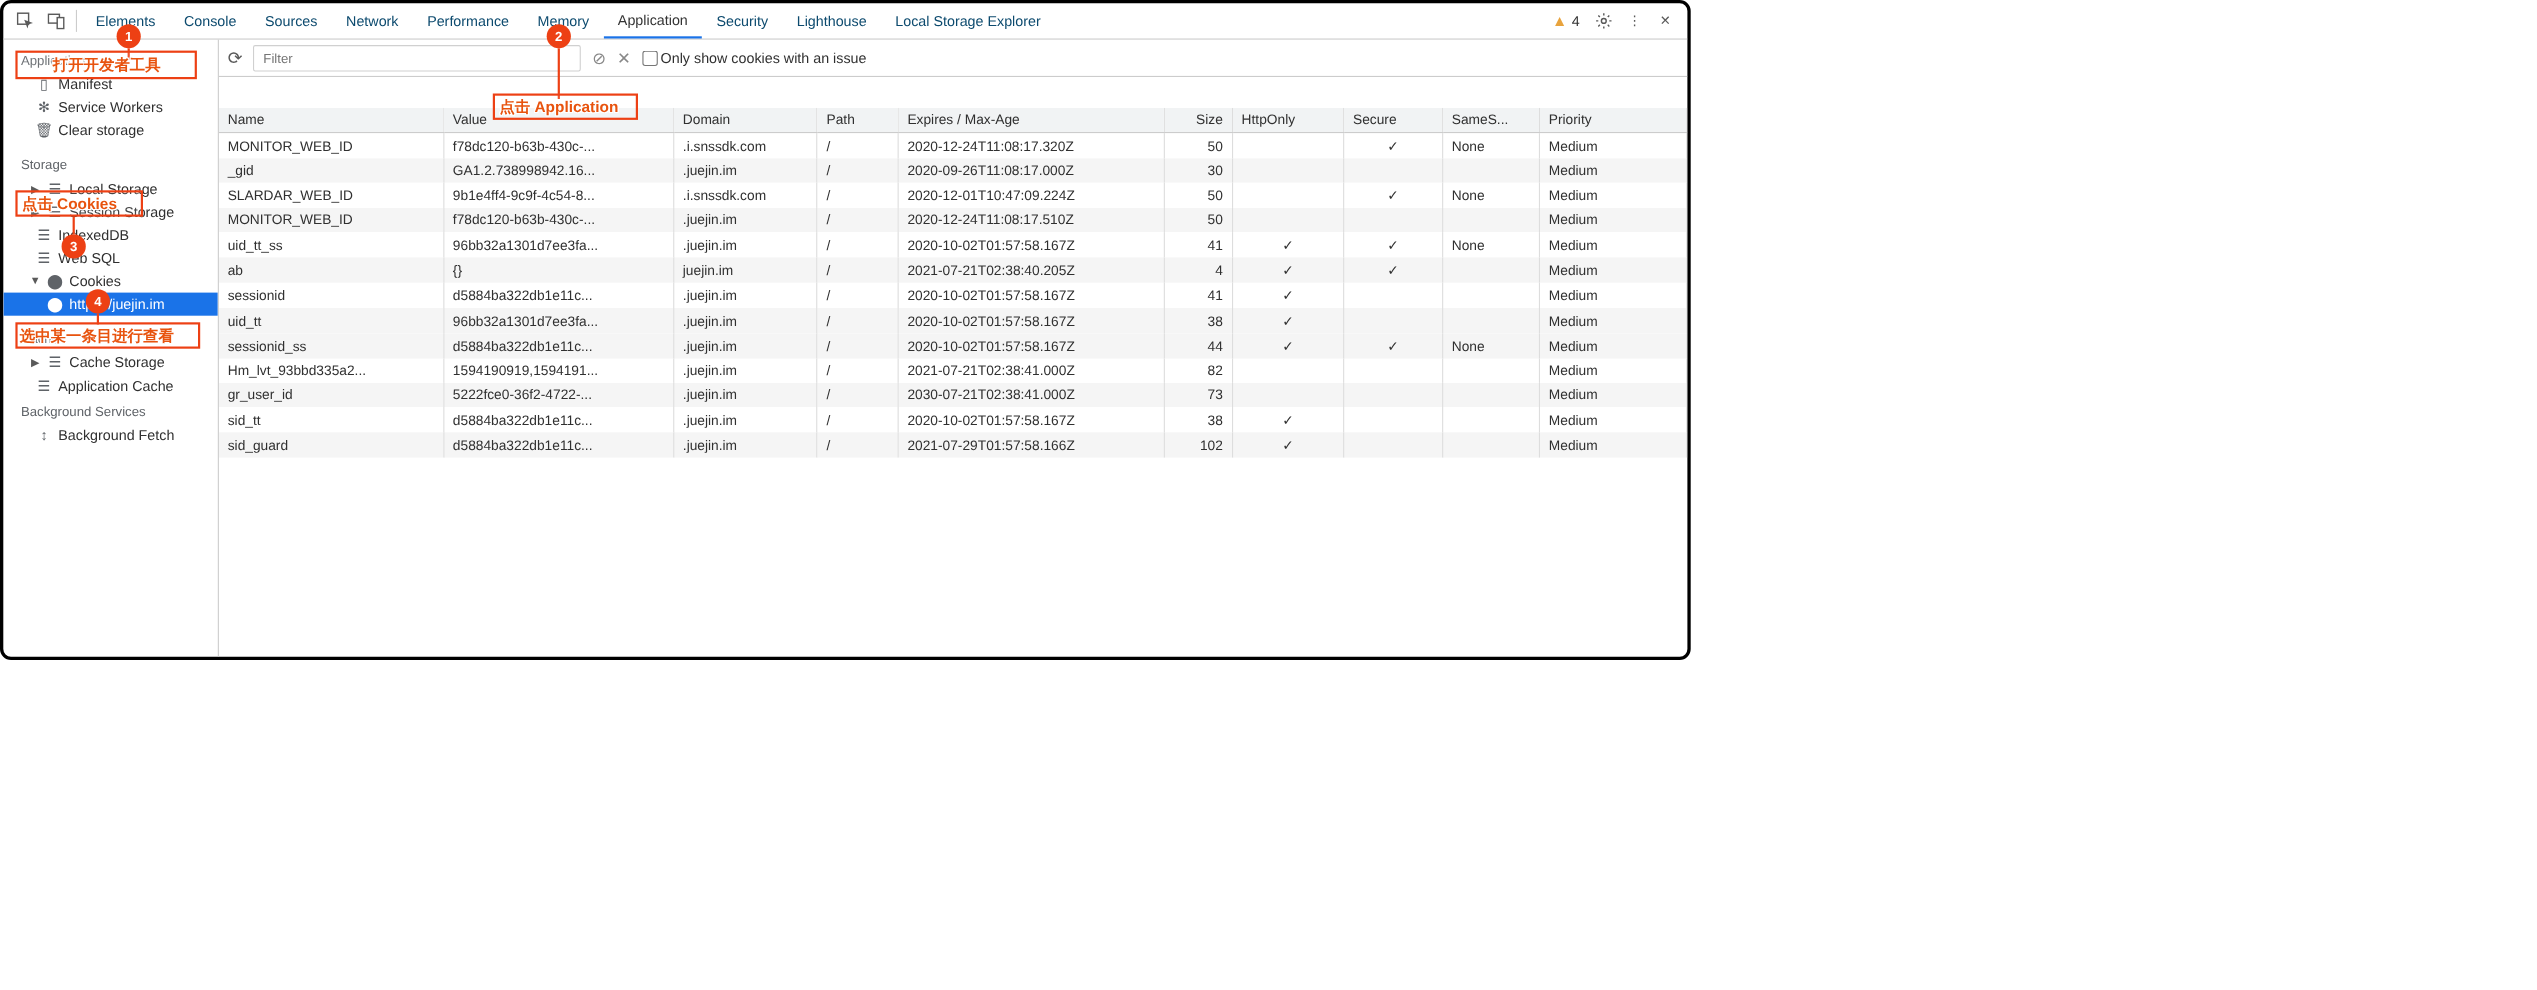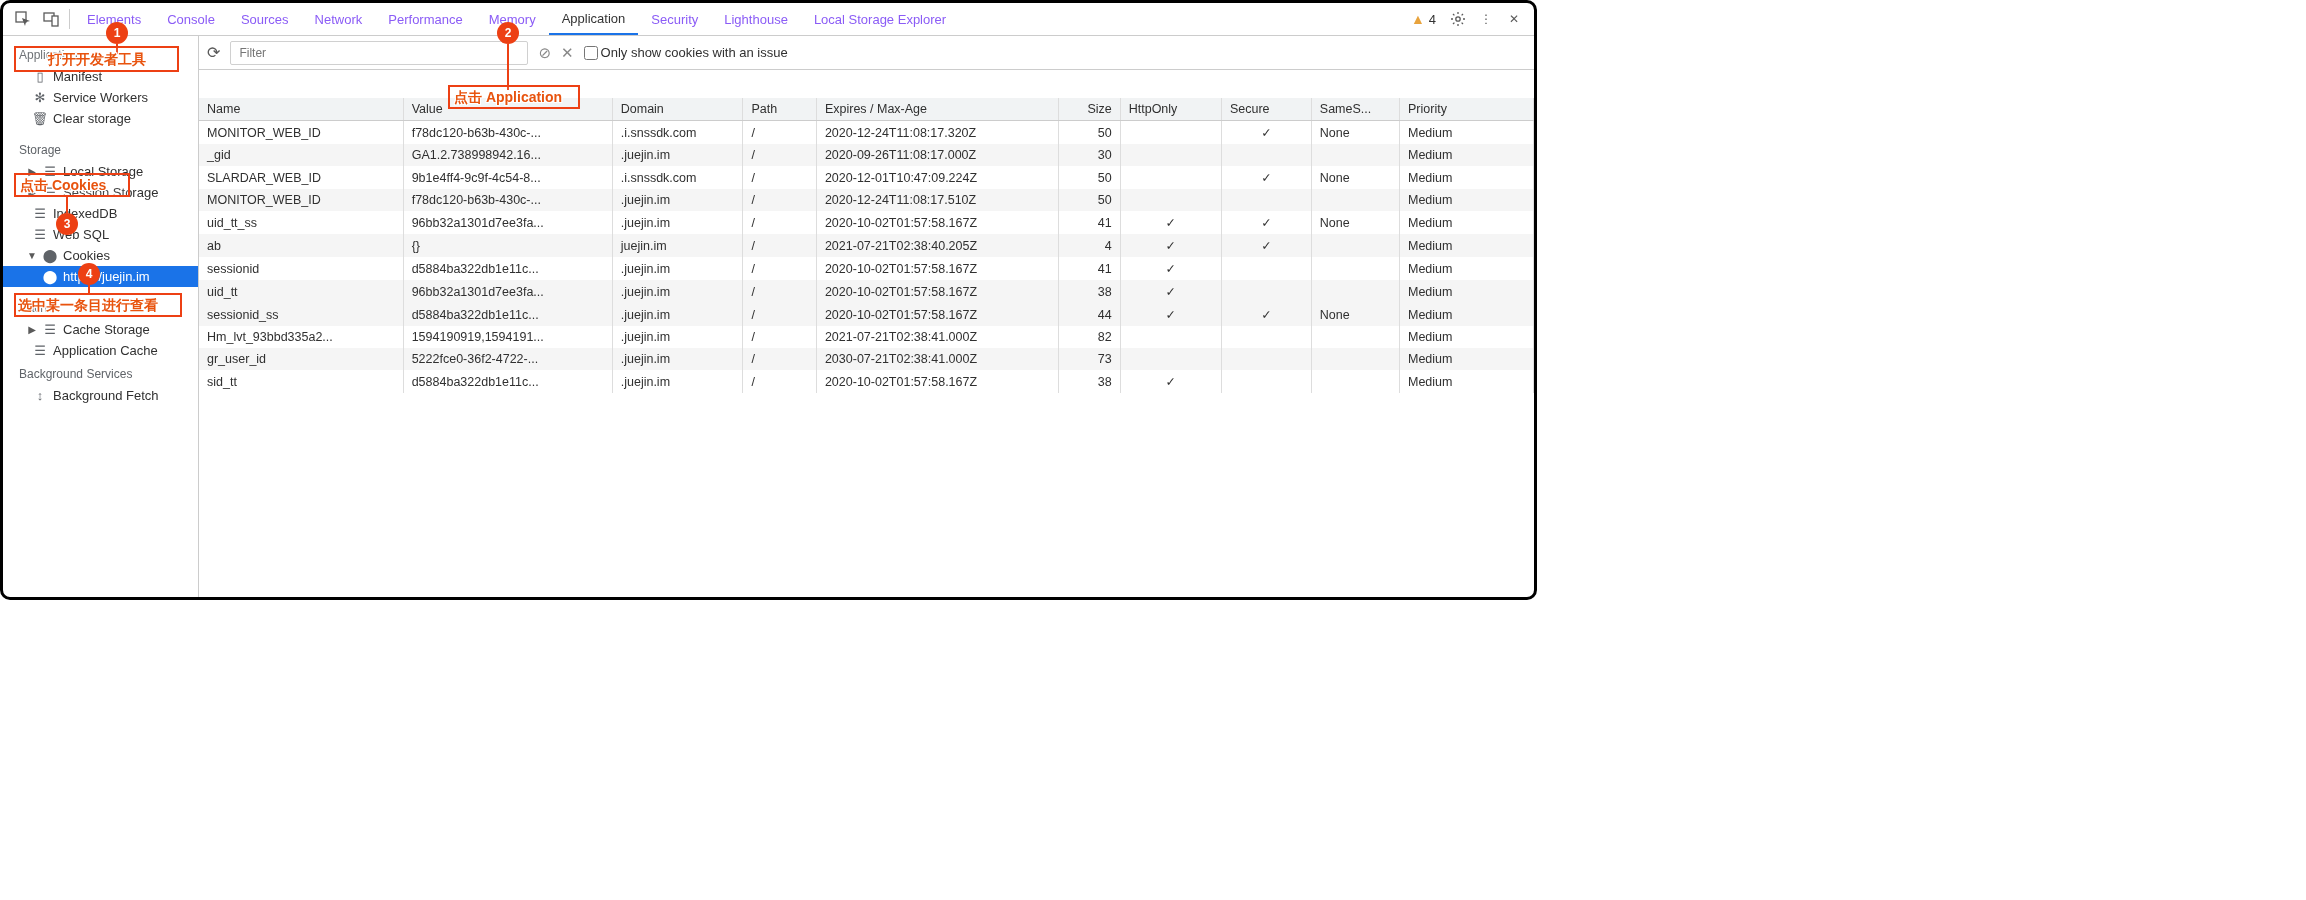--- a/index.html
+++ b/index.html
@@ -3,21 +3,21 @@
 <meta charset="utf-8">
 <style>
 * { box-sizing: border-box; margin: 0; padding: 0; }
 body { font-family: -apple-system, "Helvetica Neue", Arial, sans-serif; font-size: 12px; color: #303030; background: #fff; width: 1537px; height: 600px; overflow: hidden; border: 3px solid #000; border-radius: 10px; }
 
 
 .topbar { display: flex; align-items: center; height: 33px; border-bottom: 1px solid #ccc; padding: 0 6px; gap: 0; }
 .topbar .icon-btn { width: 28px; height: 28px; display: flex; align-items: center; justify-content: center; color: #5a5a5a; }
 .topbar .sep { width: 1px; height: 20px; background: #ccc; margin: 0 4px; }
 .tabs { display: flex; align-items: center; height: 100%; }
-.tab { padding: 0 13px; height: 100%; display: flex; align-items: center; color: #8b5cf6; cursor: pointer; font-size: 13px; }
+.tab { padding: 0 13px; height: 100%; display: flex; align-items: center; color: #0c4a6e; cursor: pointer; font-size: 13px; }
 .tab.active { color: #333; border-bottom: 2px solid #1a73e8; }
 .spacer { flex: 1; }
 .warn { display: flex; align-items: center; gap: 4px; color: #333; font-size: 13px; margin-right: 8px; }
 .warn-tri { color: #e8a33d; font-size: 14px; }
 
 
 .main { display: flex; height: calc(100% - 33px); }
 .sidebar { width: 196px; border-right: 1px solid #ccc; padding: 6px 0; overflow: hidden; }
 .side-group-title { padding: 6px 10px 4px 16px; color: #5f6368; font-size: 12px; }
 .side-item { display: flex; align-items: center; gap: 6px; padding: 3px 10px 3px 30px; color: #303030; font-size: 13px; cursor: pointer; }
@@ -337,20 +337,32 @@
               <td>d5884ba322db1e11c...</td>
               <td>.juejin.im</td>
               <td>/</td>
               <td>2020-10-02T01:57:58.167Z</td>
               <td class="num">38</td>
               <td class="center">✓</td>
               <td class="center"></td>
               <td></td>
               <td>Medium</td>
             </tr>
+            <tr class="even">
+              <td>sid_guard</td>
+              <td>d5884ba322db1e11c...</td>
+              <td>.juejin.im</td>
+              <td>/</td>
+              <td>2021-07-29T01:57:58.166Z</td>
+              <td class="num">102</td>
+              <td class="center">✓</td>
+              <td class="center"></td>
+              <td></td>
+              <td>Medium</td>
+            </tr>
           </tbody>
       </table>
     </div>
   </div>
 </div>
 
 <div class="badge" style="left:106px;top:22px">1</div>
 <div class="line" style="left:116px;top:44px;width:2px;height:10px"></div>
 <div class="label-box" style="left:14px;top:46px;width:165px;height:26px"></div>
 <div class="label-txt" style="left:48px;top:51px">打开开发者工具</div>

